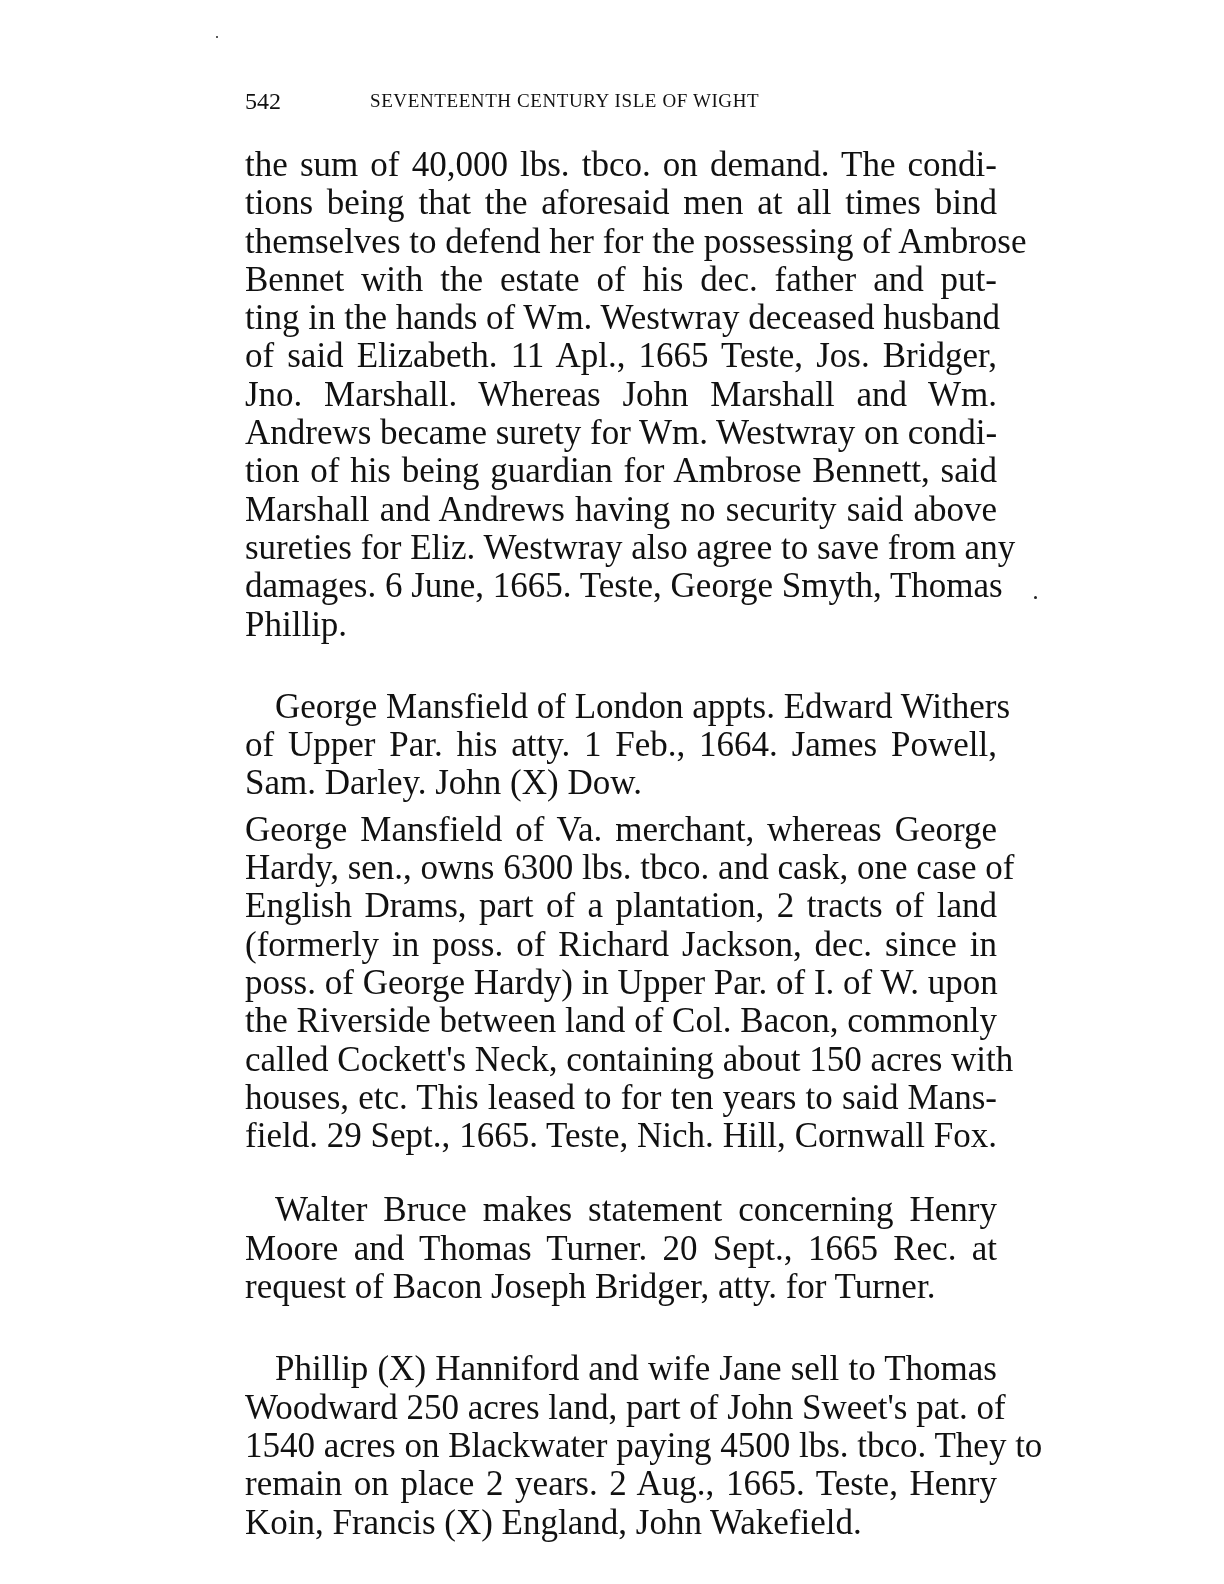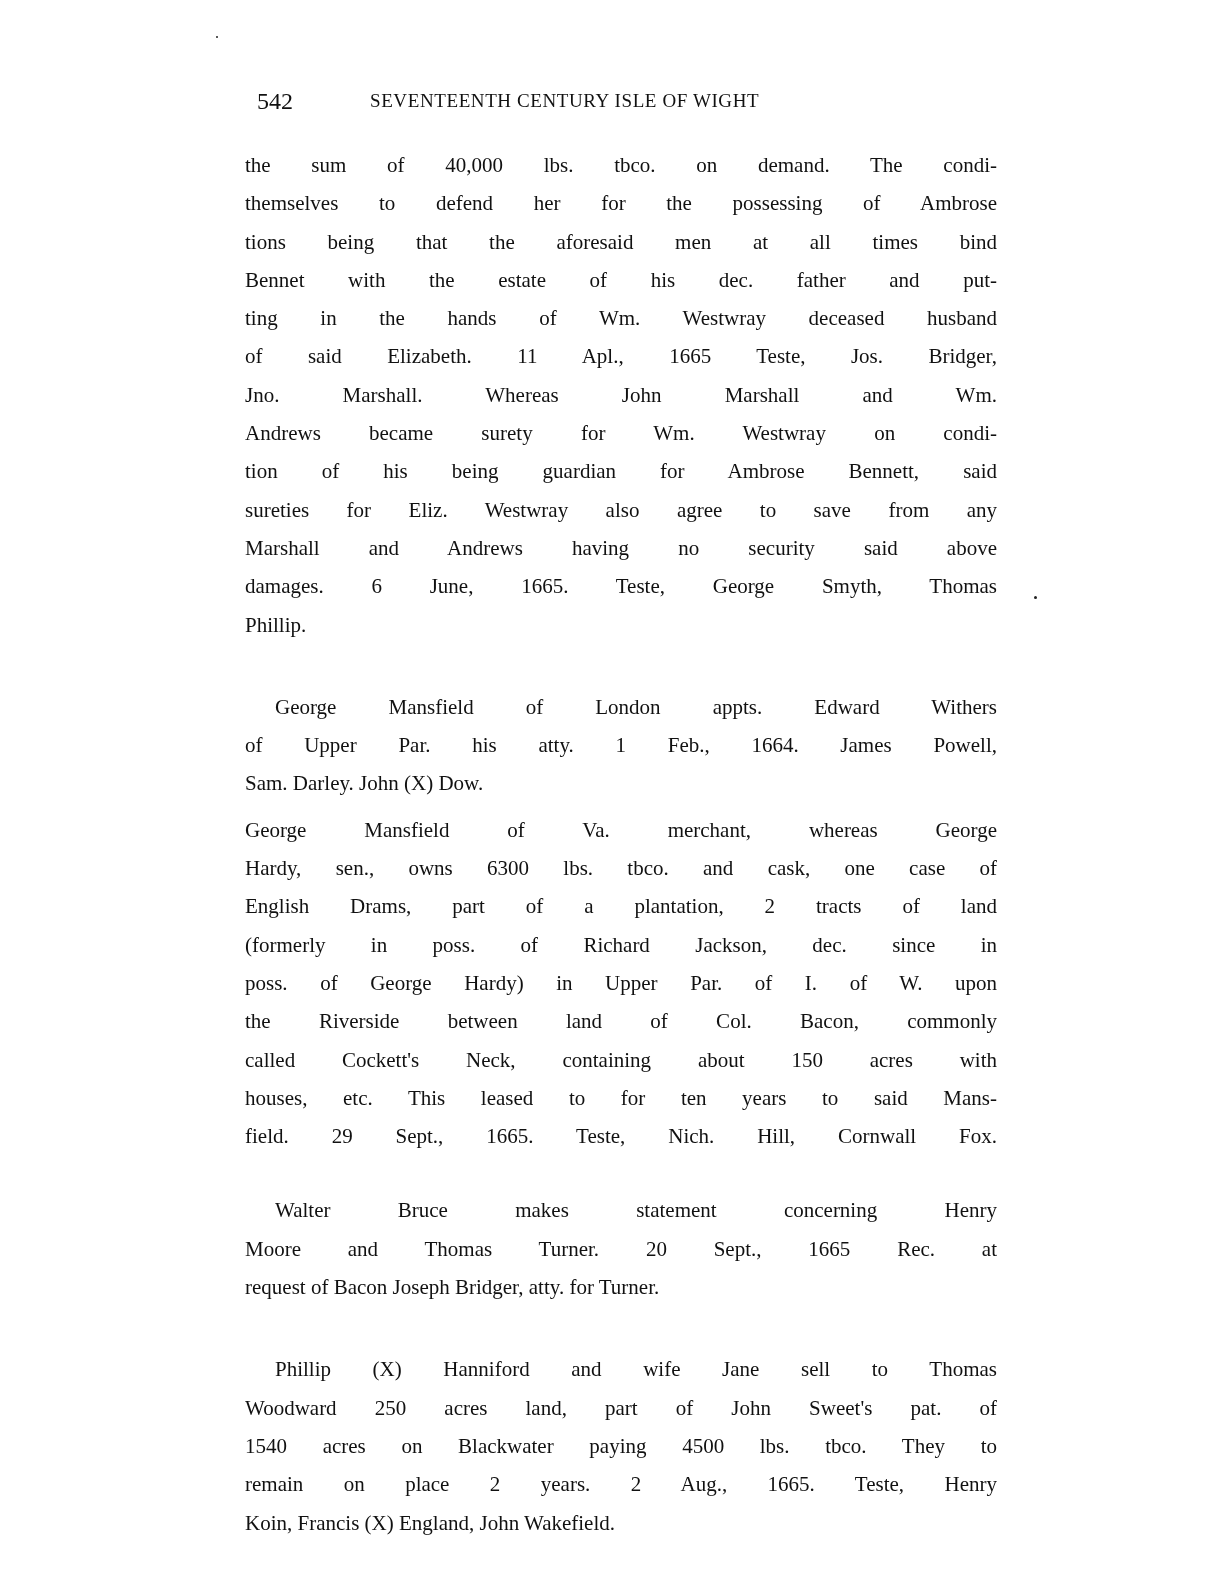--- a/index.html
+++ b/index.html
@@ -24,21 +24,21 @@
     }
     .header {
       position: absolute;
       top: 84px;
       left: 245px;
       width: 620px;
       height: 34px;
     }
     .page-number {
       position: absolute;
-      left: 12px;
+      left: 0;
       top: 0;
       font-size: 24px;
       line-height: 34px;
     }
     .running-head {
       position: absolute;
       left: 125px;
       top: 0;
       font-size: 19px;
       line-height: 34px;
@@ -47,21 +47,21 @@
     }
     .body-text {
       position: absolute;
       left: 245px;
       top: 146px;
       width: 752px;
     }
     .line {
       display: block;
       height: 38.3px;
-      font-size: 21px;
+      font-size: 35px;
       line-height: 38.3px;
       text-align: justify;
       text-align-last: justify;
       white-space: nowrap;
       overflow: visible;
     }
     .line.last {
       text-align-last: left;
     }
     .line.indent {
@@ -90,30 +90,30 @@
 
   <div class="header">
     <span class="page-number">542</span>
     <span class="running-head">SEVENTEENTH CENTURY ISLE OF WIGHT</span>
   </div>
 
   <div class="body-text" id="body-text">
 
     <div class="paragraph">
       <span class="line">the sum of 40,000 lbs. tbco. on demand.  The condi-</span>
+      <span class="line">tions being that the aforesaid men at all times bind</span>
       <span class="line">themselves to defend her for the possessing of Ambrose</span>
-      <span class="line">tions being that the aforesaid men at all times bind</span>
       <span class="line">Bennet with the estate of his dec. father and put-</span>
       <span class="line">ting in the hands of Wm. Westwray deceased husband</span>
       <span class="line">of said Elizabeth.  11 Apl., 1665 Teste, Jos. Bridger,</span>
       <span class="line">Jno. Marshall.  Whereas John Marshall and Wm.</span>
       <span class="line">Andrews became surety for Wm. Westwray on condi-</span>
       <span class="line">tion of his being guardian for Ambrose Bennett, said</span>
+      <span class="line">Marshall and Andrews having no security said above</span>
       <span class="line">sureties for Eliz. Westwray also agree to save from any</span>
-      <span class="line">Marshall and Andrews having no security said above</span>
       <span class="line">damages.  6 June, 1665.  Teste, George Smyth, Thomas</span>
       <span class="line last">Phillip.</span>
     </div>
     <span class="para-gap"></span>
 
     <div class="paragraph">
       <span class="line indent">George Mansfield of London appts. Edward Withers</span>
       <span class="line">of Upper Par. his atty.  1 Feb., 1664.  James Powell,</span>
       <span class="line last">Sam. Darley.  John (X) Dow.</span>
     </div>

